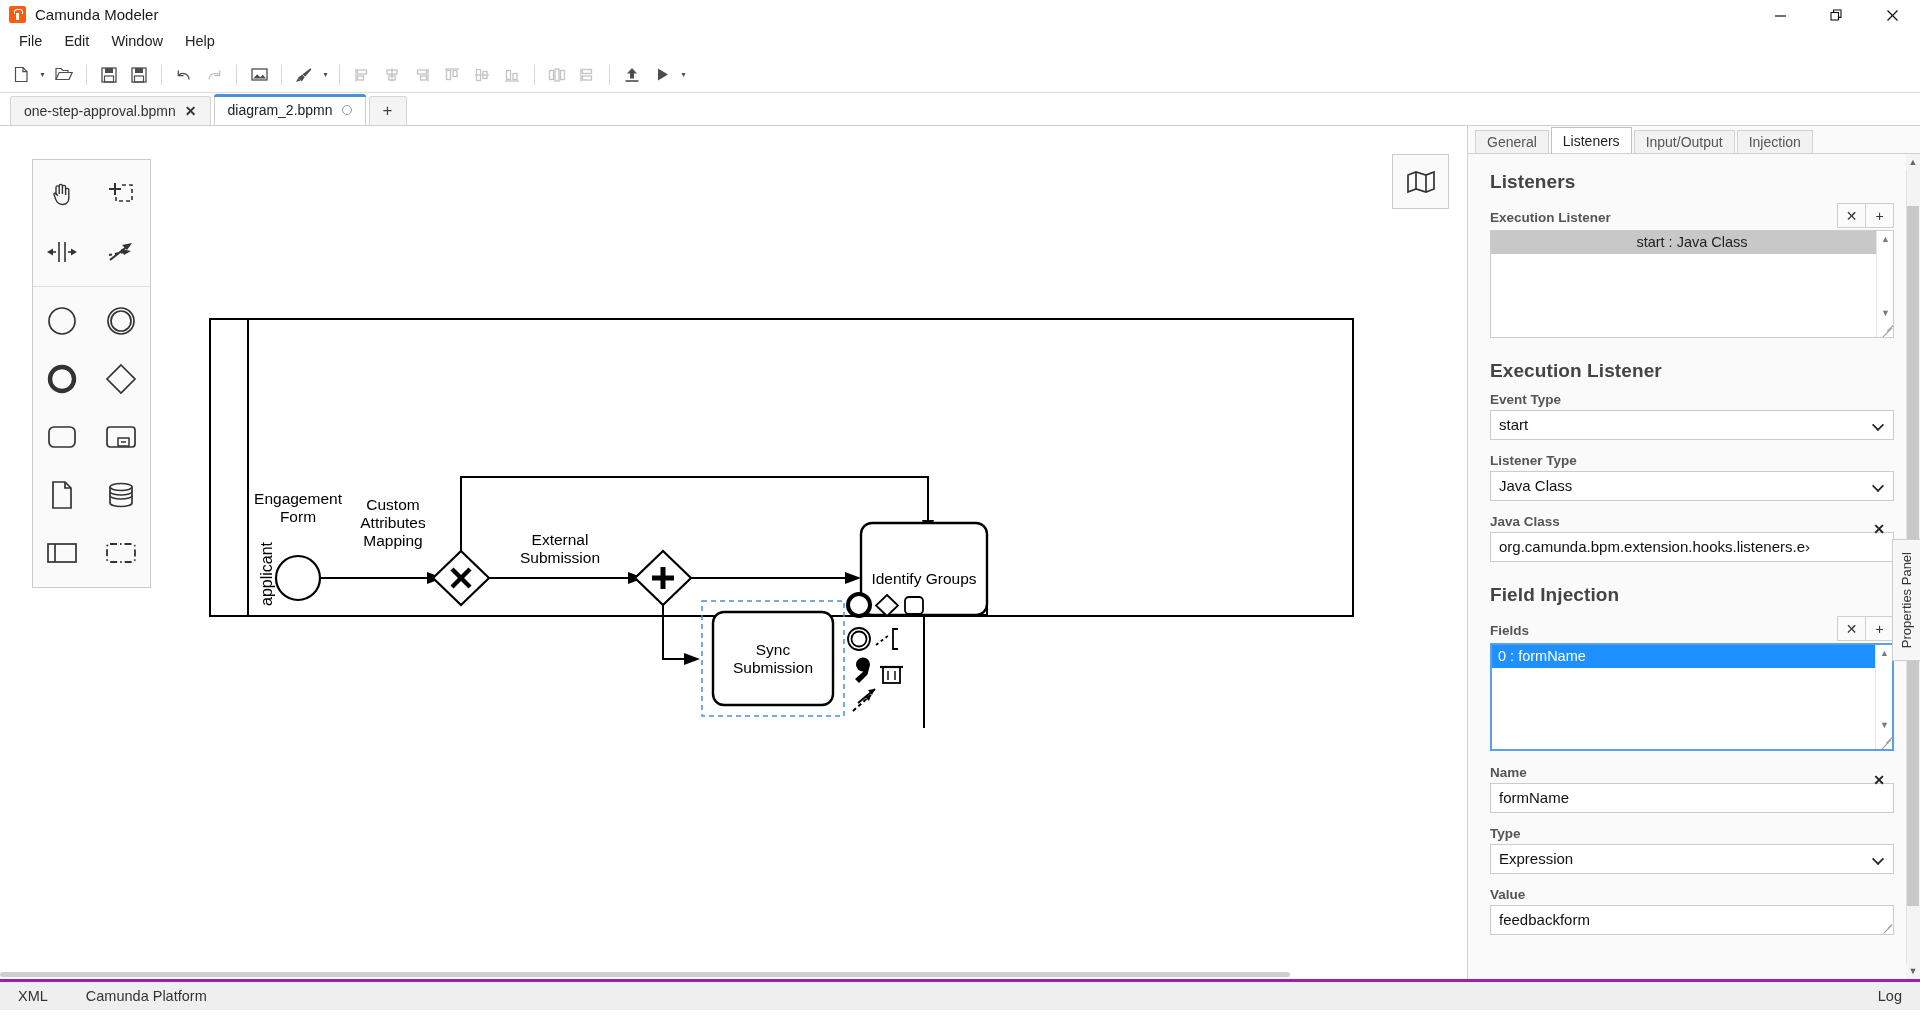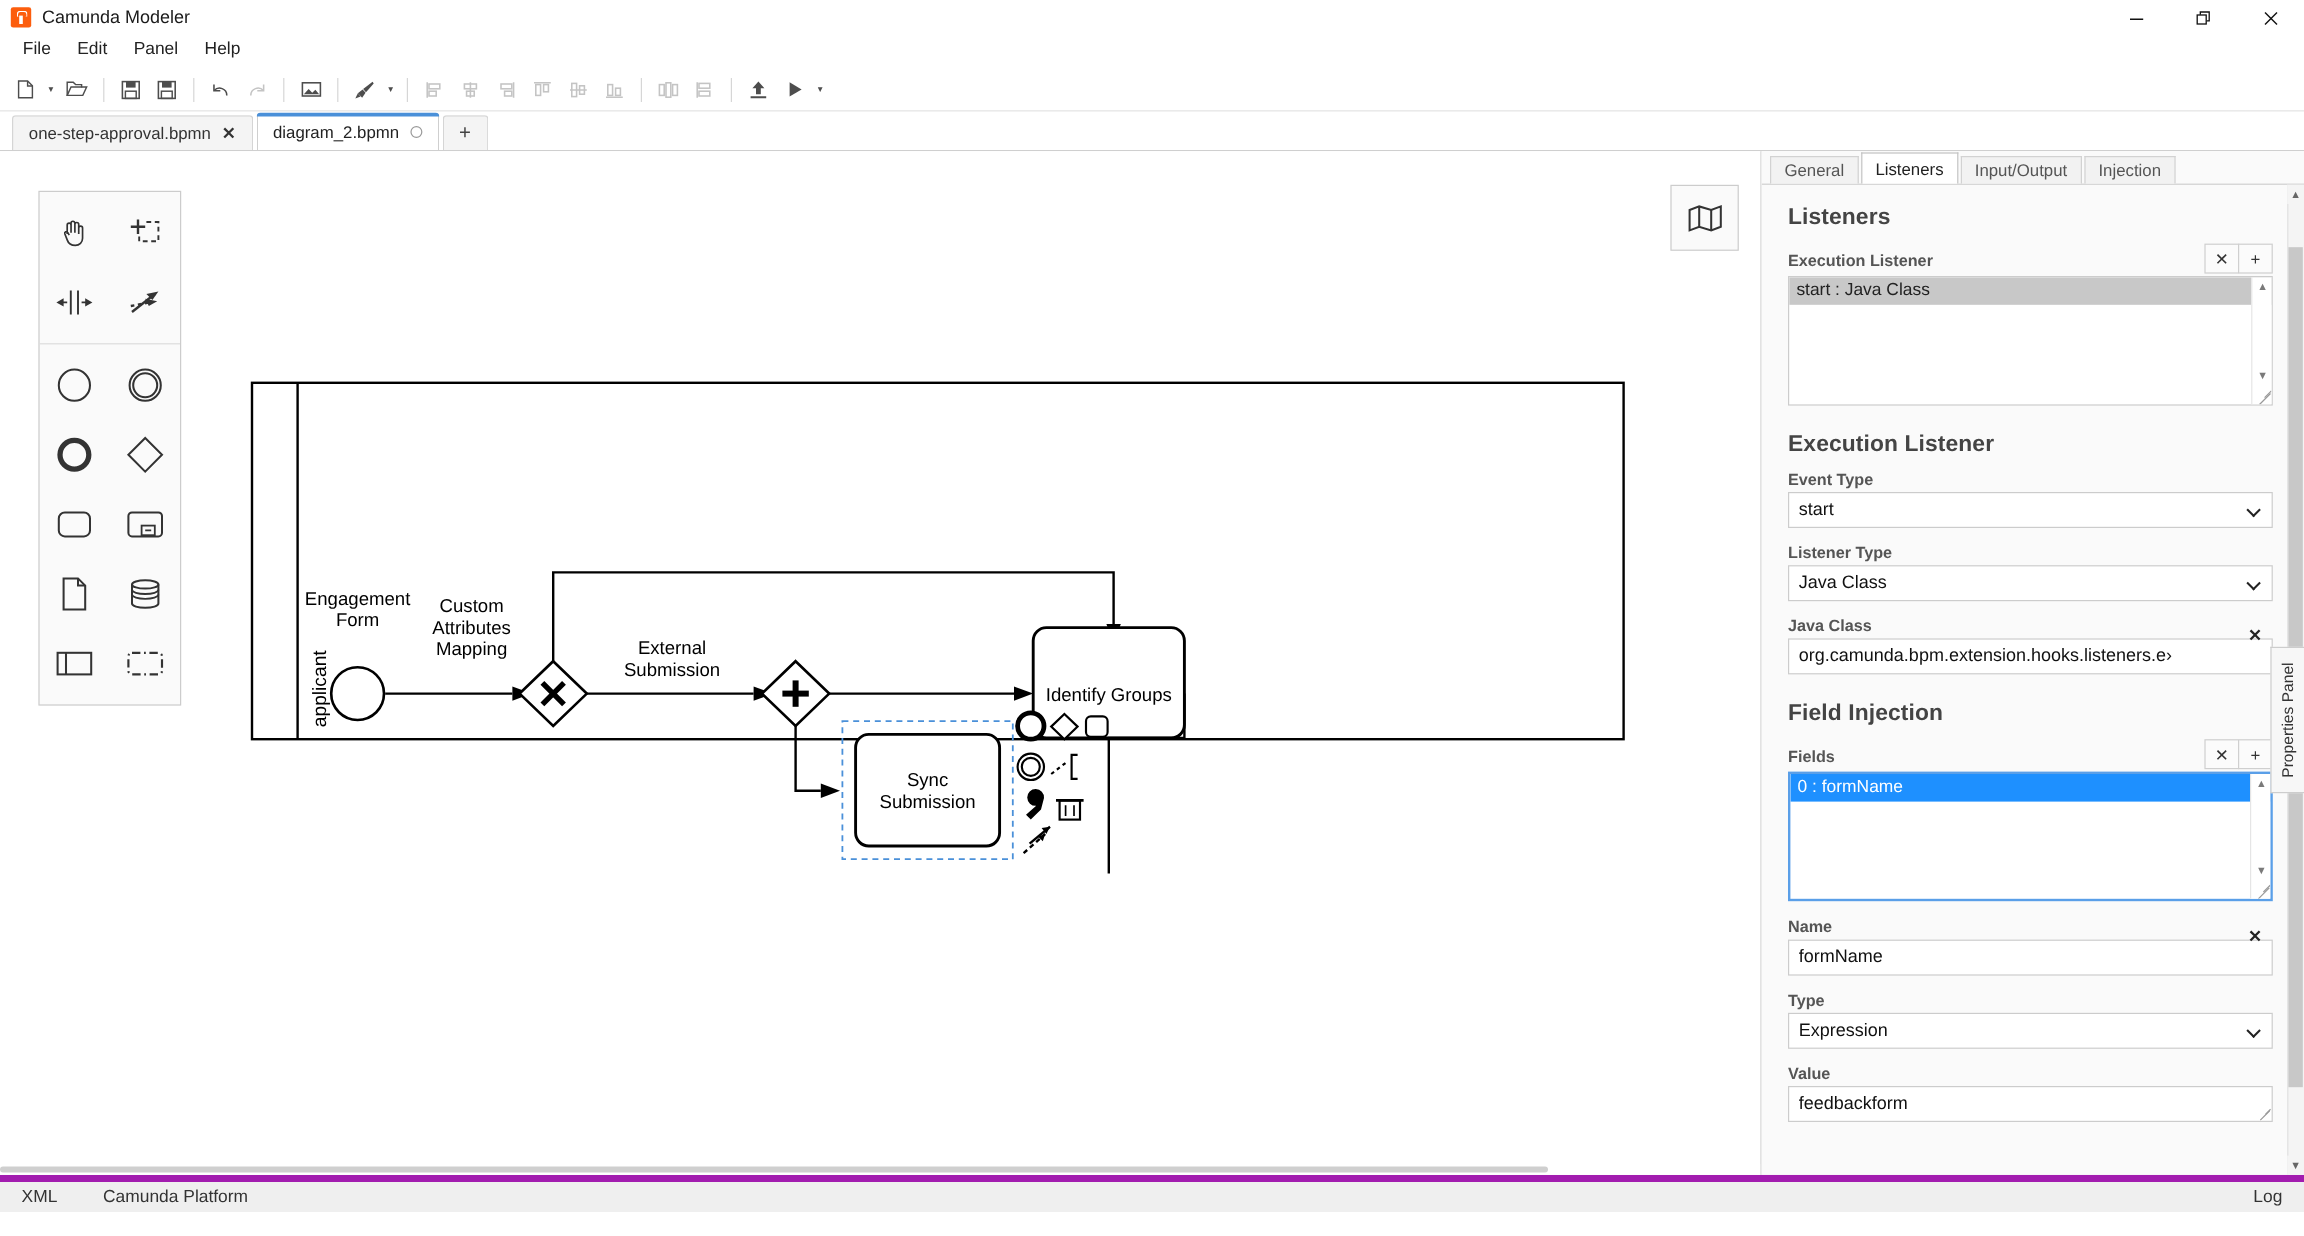--- a/index.html
+++ b/index.html
@@ -338,21 +338,21 @@
   }
   .listbox.focused {
     border: 2px solid #5a9fe8;
   }
   .list-option {
     font-size: 14.5px;
     padding: 2px 6px;
     color: #222;
     line-height: 19px;
   }
-  .list-option.sel-grey { background: #c8c8c8; }
+  .list-option.sel-grey { background: #c8c8c8; text-align: center; }
   .list-option.sel-blue { background: #1e90ff; color: #ffffff; }
 
   .lb-scroll {
     position: absolute;
     right: 0; top: 0; bottom: 0;
     width: 17px;
     background: #ffffff;
     border-left: 1px solid #e5e5e5;
   }
   .lb-arrow {
@@ -424,21 +424,21 @@
     height: 1px; background: #999;
     transform: rotate(-45deg);
   }
   .ta-resize::before { width: 11px; right: -1px; bottom: 3px; }
   .ta-resize::after  { width: 6px;  right: -1px; bottom: 6px; }
 
   
   .statusbar {
     height: 31px;
     background: #efefef;
-    border-top: 6px solid #a21caf;
+    border-top: 3px solid #a21caf;
     display: flex; align-items: center;
     padding: 0 14px;
     font-size: 14.5px;
     color: #333;
   }
   .sb-left { display: flex; gap: 30px; }
   .sb-item { padding: 2px 4px; }
   .sb-right { margin-left: auto; }
 </style>
 </head>
@@ -464,21 +464,21 @@
         <line x1="1.5" y1="1.5" x2="11.5" y2="11.5" stroke="#111" stroke-width="1.2"></line>
         <line x1="11.5" y1="1.5" x2="1.5" y2="11.5" stroke="#111" stroke-width="1.2"></line>
       </svg>
     </div>
   </div>
 </div>
 
 <div class="menubar">
   <div class="menu-item">File</div>
   <div class="menu-item">Edit</div>
-  <div class="menu-item">Panel</div>
+  <div class="menu-item">Window</div>
   <div class="menu-item">Help</div>
 </div>
 
 <div class="toolbar">
 
   <div class="tb-btn">
     <svg width="19" height="19" viewBox="0 0 19 19">
       <path d="M3.5 2.5h7.5l4 4v10h-11.5z" fill="none" stroke="currentColor" stroke-width="1.2"></path>
       <path d="M11 2.5v4.2h4" fill="none" stroke="currentColor" stroke-width="1.2"></path>
     </svg>

